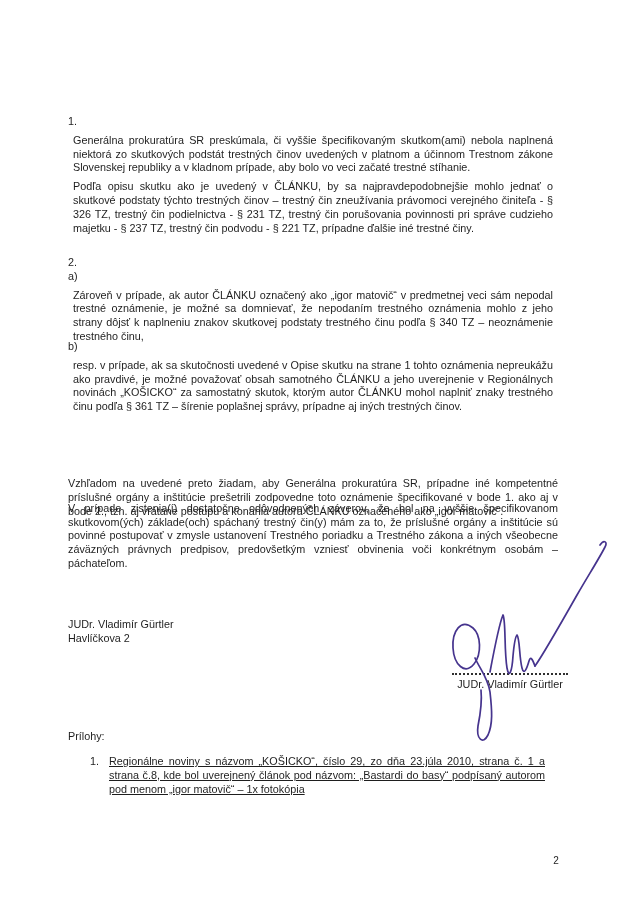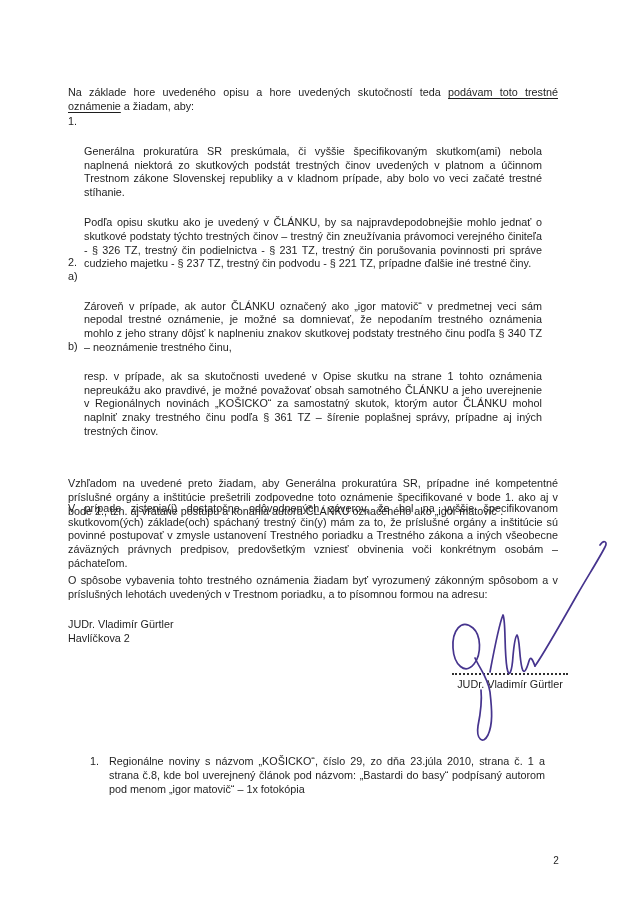--- a/index.html
+++ b/index.html
@@ -7,83 +7,82 @@
     position:relative;
     width:638px;height:905px;
     background:#ffffff;
     font-family:"Liberation Sans", sans-serif;
     font-size:10.8px;
     line-height:13.8px;
     color:#1e1e1e;
     overflow:hidden;
   }
   .blk{position:absolute;left:68px;width:490px;text-align:justify;}
-  .blk p{margin:16px;text-align:justify;}
+  .blk p{margin:5px;text-align:justify;}
   .lbl{text-align:left;}
   .u{text-decoration:underline;text-underline-offset:2px;}
   .addr div{text-align:left;}
   .sig-dotted{
     position:absolute;left:452px;top:664px;width:116px;height:9px;
     border-bottom:2px dotted #2f2f2f;
   }
   .sig-name{
     position:absolute;left:442px;top:678px;width:136px;
     text-align:center;
   }
   .attach-item{display:flex;}
   .attach-num{flex:0 0 19px;text-align:left;}
-  .attach-text{flex:1;text-align:justify;}
+  .attach-text{flex:1;text-align:justify;text-decoration:underline;}
   .page-number{position:absolute;left:546px;top:854px;width:20px;font-size:10px;text-align:center;}
   .ink-svg{position:absolute;left:0;top:0;pointer-events:none;}
 </style>
 </head>
 <body>
 
 <div class="page">
 
-  <p class="blk" style="top:75px;"><span>Na základe hore uvedeného opisu a hore uvedených skutočností teda </span><span class="u">podávam toto trestné oznámenie</span><span> a žiadam, aby:</span></p>
 
   <div class="blk" style="top:115px;">
     <div class="lbl">1.</div>
     <p>Generálna prokuratúra SR preskúmala, či vyššie špecifikovaným skutkom(ami) nebola naplnená niektorá zo skutkových podstát trestných činov uvedených v platnom a účinnom Trestnom zákone Slovenskej republiky a v kladnom prípade, aby bolo vo veci začaté trestné stíhanie.</p>
     <p>Podľa opisu skutku ako je uvedený v ČLÁNKU, by sa najpravdepodobnejšie mohlo jednať o skutkové podstaty týchto trestných činov – trestný čin zneužívania právomoci verejného činiteľa - § 326 TZ, trestný čin podielnictva - § 231 TZ, trestný čin porušovania povinnosti pri správe cudzieho majetku - § 237 TZ, trestný čin podvodu - § 221 TZ, prípadne ďalšie iné trestné činy.</p>
   </div>
 
   <div class="blk" style="top:256px;">
     <div class="lbl">2.</div>
     <div class="lbl">a)</div>
     <p>Zároveň v prípade, ak autor ČLÁNKU označený ako „igor matovič“ v predmetnej veci sám nepodal trestné oznámenie, je možné sa domnievať, že nepodaním trestného oznámenia mohlo z jeho strany dôjsť k naplneniu znakov skutkovej podstaty trestného činu podľa § 340 TZ – neoznámenie trestného činu,</p>
   </div>
 
   <div class="blk" style="top:340px;">
     <div class="lbl">b)</div>
     <p>resp. v prípade, ak sa skutočnosti uvedené v Opise skutku na strane 1 tohto oznámenia nepreukážu ako pravdivé, je možné považovať obsah samotného ČLÁNKU a jeho uverejnenie v Regionálnych novinách „KOŠICKO“ za samostatný skutok, ktorým autor ČLÁNKU mohol naplniť znaky trestného činu podľa § 361 TZ – šírenie poplašnej správy, prípadne aj iných trestných činov.</p>
   </div>
 
   <p class="blk" style="top:429px;margin-top:48px;">Vzhľadom na uvedené preto žiadam, aby Generálna prokuratúra SR, prípadne iné kompetentné príslušné orgány a inštitúcie prešetrili zodpovedne toto oznámenie špecifikované v bode 1. ako aj v bode 2., tzn. aj vrátane postupu a konania autora ČLÁNKU označeného ako „igor matovič“.</p>
   <p class="blk" style="top:491px;">V prípade zistenia(í) dostatočne odôvodnených záverov, že bol na vyššie špecifikovanom skutkovom(ých) základe(och) spáchaný trestný čin(y) mám za to, že príslušné orgány a inštitúcie sú povinné postupovať v zmysle ustanovení Trestného poriadku a Trestného zákona a iných všeobecne záväzných právnych predpisov, predovšetkým vzniesť obvinenia voči konkrétnym osobám – páchateľom.</p>
-  <p class="blk" style="top:563px;">O spôsobe vybavenia tohto trestného oznámenia žiadam byť vyrozumený zákonným spôsobom a v príslušných lehotách uvedených v Trestnom poriadku, a to písomnou formou na adresu:</p>
 
   <div class="blk addr" style="top:618px;width:220px;">
     <div>JUDr. Vladimír Gürtler</div>
     <div>Havlíčkova 2</div>
   </div>
 
   <div class="sig-dotted"></div>
   <div class="sig-name">JUDr. Vladimír Gürtler</div>
 
   <svg class="ink-svg" width="638" height="905" viewBox="0 0 638 905">
     <g fill="none" stroke="#46348e" stroke-width="1.7" stroke-linecap="round" stroke-linejoin="round">
       <path d="M 473 628 C 461 618 452 631 453 648 C 454 665 465 675 474 664 C 482 654 481 635 473 628"></path>
       <path d="M 475 658 C 480 669 488 678 490 692 C 492 710 493 724 488 735 C 483 745 476 739 478 726 C 480 716 482 700 481 690"></path>
       <path d="M 490 672 C 493 656 499 624 503 615 C 506 621 504 650 507 668 C 509 679 512 672 513 656 C 514 645 515 637 517 635 C 520 639 519 656 522 668 C 524 676 527 668 529 661 C 531 655 533 661 535 666"></path>
       <path d="M 535 666 C 543 655 560 625 577 595 C 588 576 600 557 605 547 C 608 542 604 539 600 545"></path>
     </g>
   </svg>
 
+  <div class="blk" style="top:730px;">Prílohy:</div>
   <div class="blk" style="top:755px;left:90px;width:455px;">
     <div class="attach-item">
       <span class="attach-num">1.</span>
       <span class="attach-text">Regionálne noviny s názvom „KOŠICKO“, číslo 29, zo dňa 23.júla 2010, strana č. 1 a strana č.8, kde bol uverejnený článok pod názvom: „Bastardi do basy“ podpísaný autorom pod menom „igor matovič“ – 1x fotokópia</span>
     </div>
   </div>
 
   <div class="page-number">2</div>
 
 </div>

